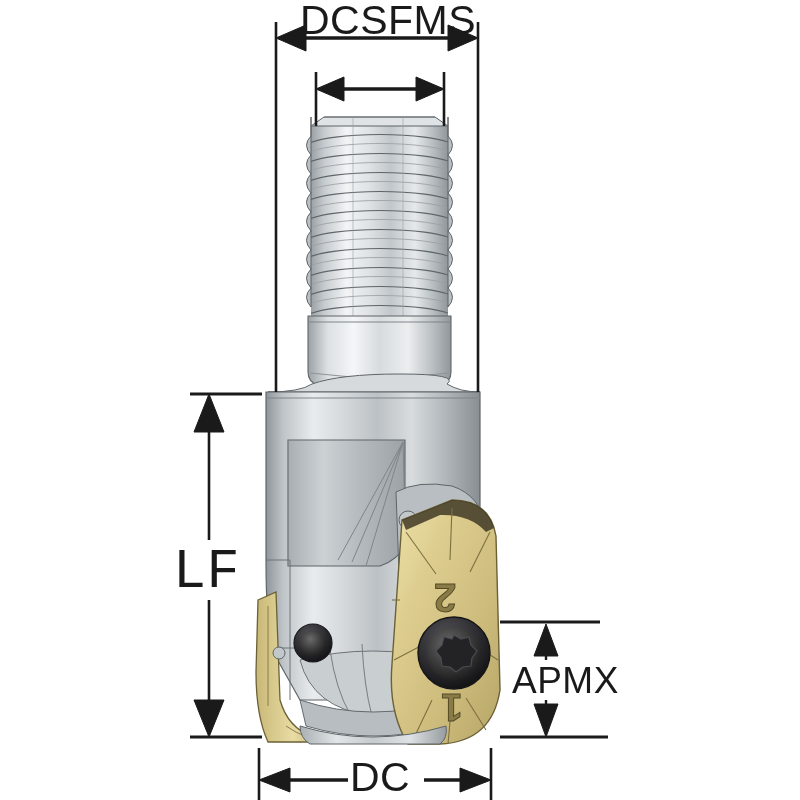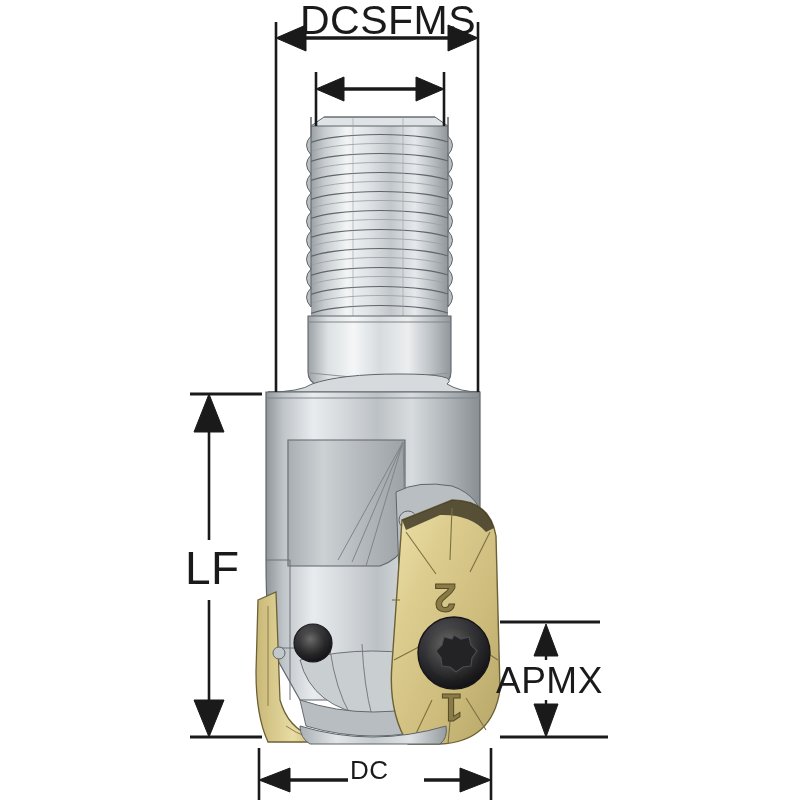--- a/index.html
+++ b/index.html
@@ -21,23 +21,23 @@
     color: #1a1a1a;
     font-family: "Liberation Sans", sans-serif;
     font-weight: 400;
     letter-spacing: 0.5px;
     white-space: nowrap;
     line-height: 1;
     text-align: center;
   }
   #lbl-dcsfms { left: 300px; top: 0px;   font-size: 41px; }
   #lbl-tdz    { left: 341px; top: 50px;  font-size: 37px; }
-  #lbl-lf     { left: 185px; top: 545px; font-size: 46px; }
-  #lbl-apmx   { left: 496px; top: 662px; font-size: 37px; }
-  #lbl-dc     { left: 350px; top: 757px; font-size: 26px; }
+  #lbl-lf     { left: 173px; top: 545px; font-size: 55px; font-family: Liberation Mono, monospace; }
+  #lbl-apmx   { left: 512px; top: 662px; font-size: 37px; }
+  #lbl-dc     { left: 350px; top: 757px; font-size: 41px; }
 
   
   #overlay {
     position: absolute;
     left: 0; top: 0;
     width: 800px; height: 800px;
     pointer-events: none;
   }
   
   #tool {

